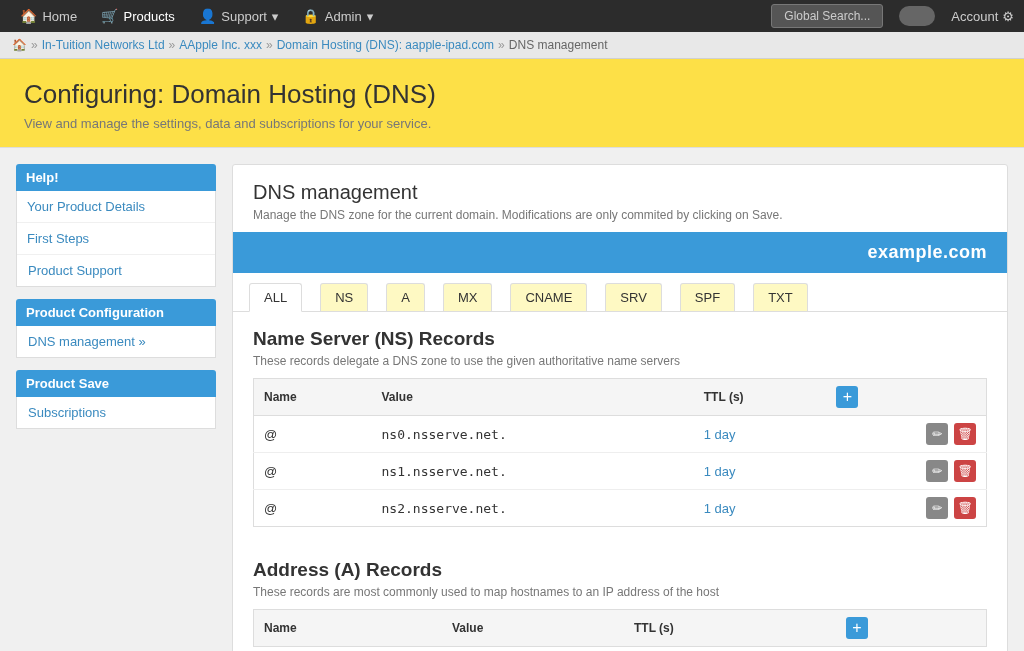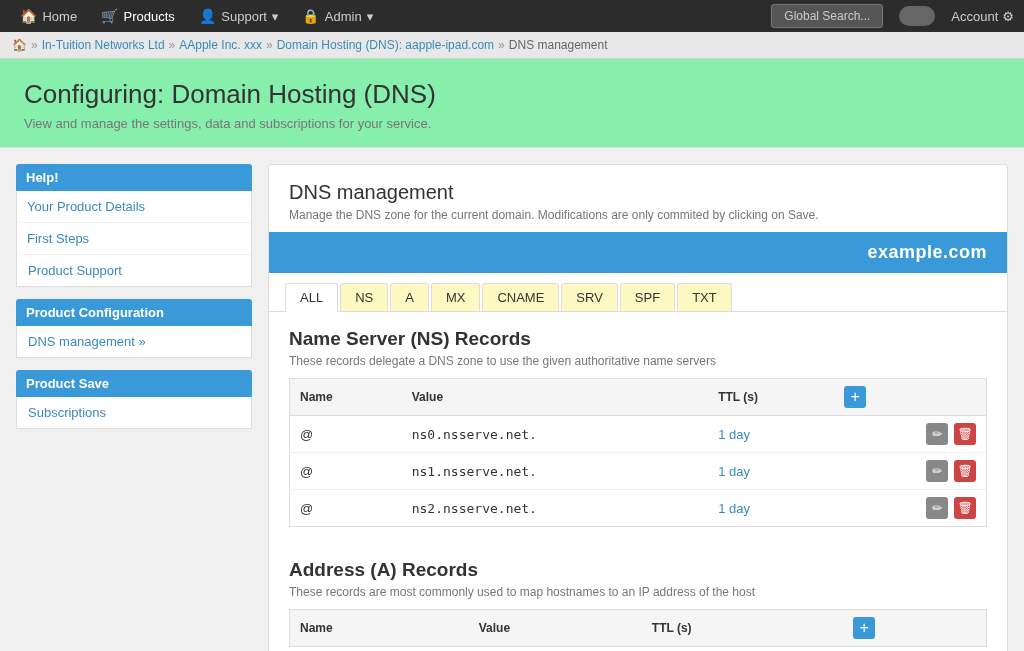--- a/index.html
+++ b/index.html
@@ -70,21 +70,21 @@
       color: #666;
       display: flex;
       align-items: center;
       gap: 4px;
     }
     .breadcrumb-bar a { color: #3a8abf; text-decoration: none; }
     .breadcrumb-separator { color: #999; }
 
     
     .page-header {
-      background: #86efac;
+      background: #fde047;
       padding: 20px 24px 16px;
       border-bottom: 1px solid #ddd;
     }
     .page-header h1 {
       font-size: 26px;
       font-weight: 300;
       color: #333;
       margin-bottom: 6px;
     }
     .page-header p {
@@ -95,21 +95,21 @@
     
     .main-content {
       display: flex;
       padding: 16px;
       gap: 16px;
       align-items: flex-start;
     }
 
     
     .sidebar {
-      width: 236px;
+      width: 200px;
       flex-shrink: 0;
     }
     .sidebar-section-header {
       background: #3a9ad9;
       color: #fff;
       padding: 6px 10px;
       font-size: 13px;
       font-weight: bold;
       border-radius: 3px 3px 0 0;
     }
@@ -161,21 +161,21 @@
       font-weight: bold;
       color: #fff;
       letter-spacing: 0.5px;
     }
 
     
     .tabs {
       display: flex;
       border-bottom: 1px solid #ddd;
       padding: 10px 16px 0;
-      gap: 2px;
+      gap: 18px;
     }
     .tab {
       padding: 6px 14px;
       border: 1px solid #ddd;
       background: #fef9c3;
       color: #333;
       font-size: 13px;
       cursor: pointer;
       border-radius: 3px 3px 0 0;
       border-bottom: none;

